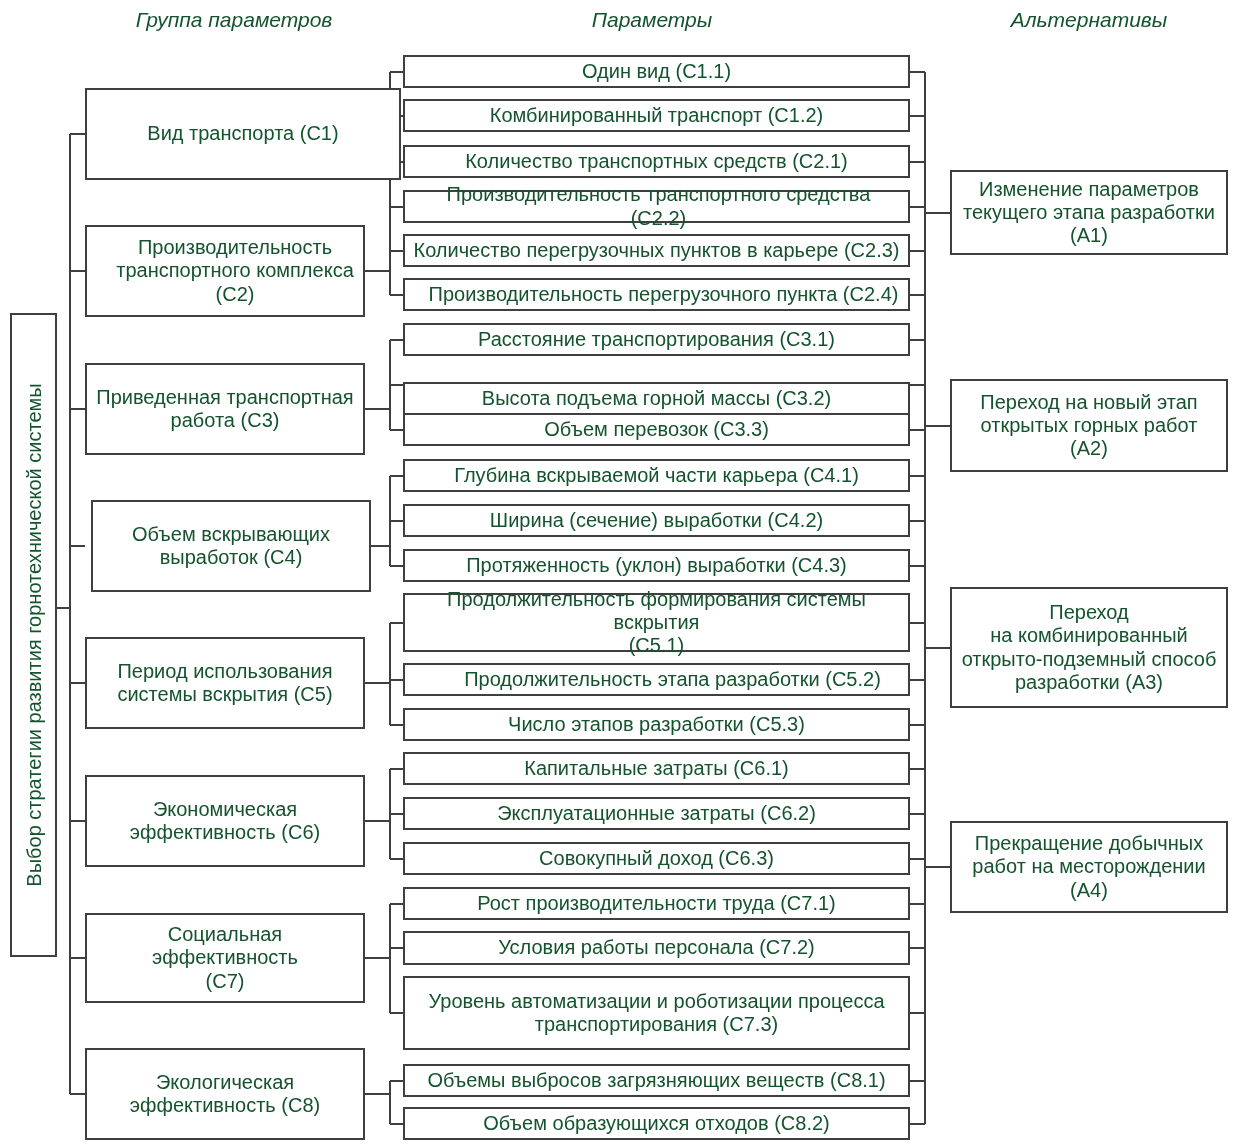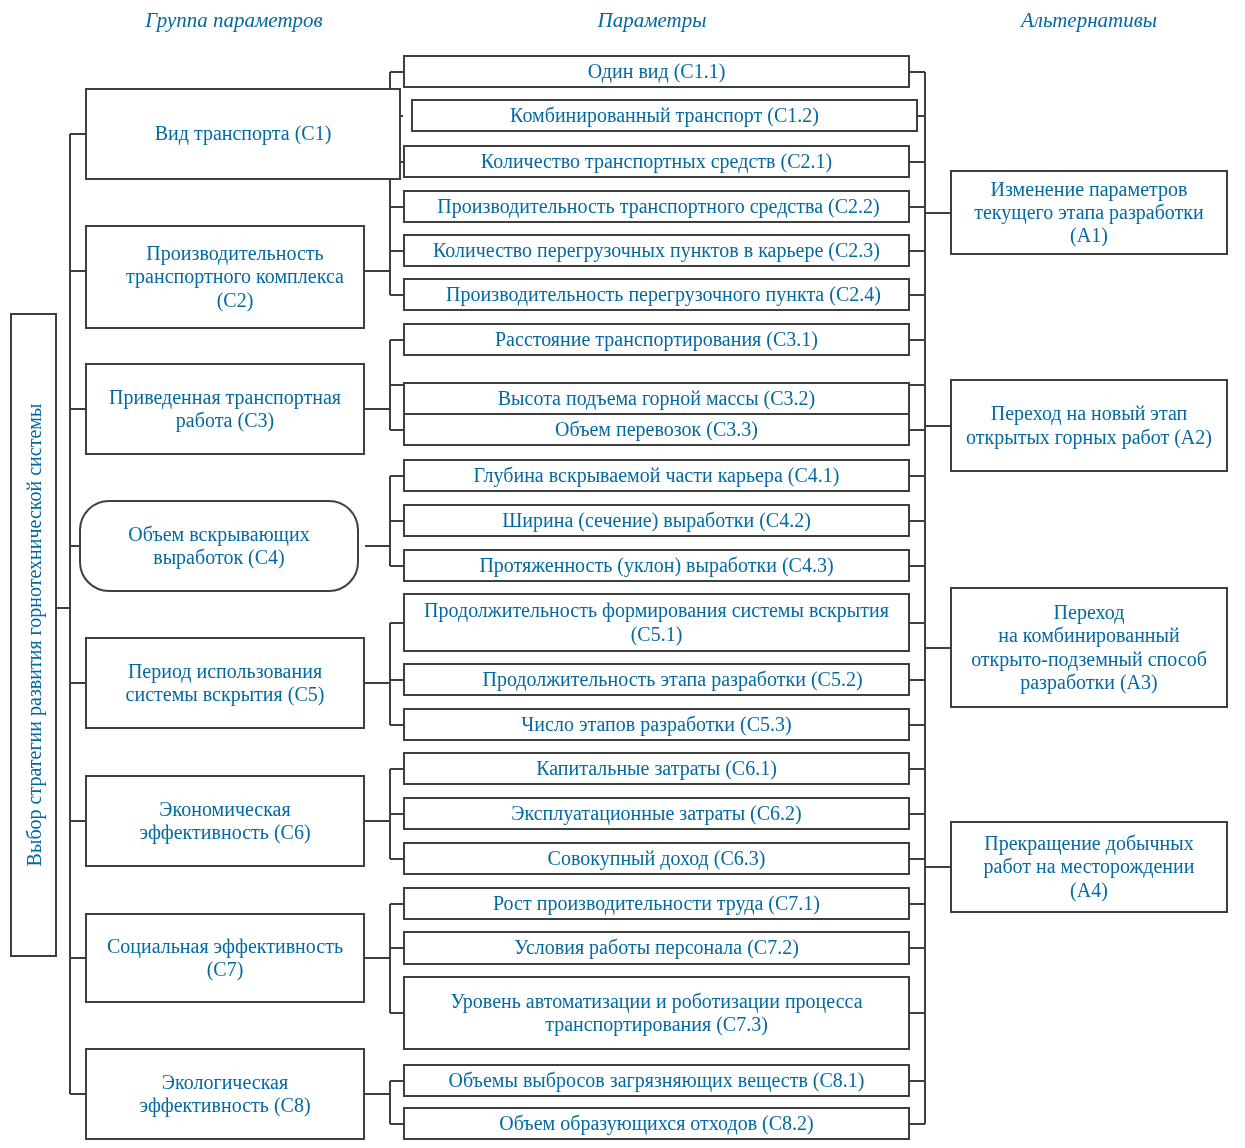--- a/index.html
+++ b/index.html
@@ -1,18 +1,18 @@
 <!DOCTYPE html>
 <html style="--line: #3f3f3f;"><head>
 <meta charset="utf-8">
 <style>
   html,body{margin:0;padding:0;background:#ffffff;}
   .canvas{
     position:relative;width:1245px;height:1148px;background:#fff;overflow:hidden;
-    font-family:Liberation Serif, serif;color:#0369a1;
+    font-family:Liberation Sans, sans-serif;color:#14532d;
   }
   .lines{position:absolute;left:0;top:0;width:1245px;height:1148px;}
   .box{
     position:absolute;box-sizing:border-box;border:2px solid var(--line,#3f3f3f);
     background:#fff;display:flex;align-items:center;justify-content:center;
     text-align:center;white-space:pre-line;font-size:20px;line-height:1.16;
     padding:0 8px;
   }
   .hdr{
     position:absolute;top:8px;transform:translateX(-50%);
@@ -116,34 +116,34 @@
   <div class="hdr" style="left:652px">Параметры</div>
   <div class="hdr" style="left:1089px">Альтернативы</div>
 
   <div class="rot-box">
     <span>Выбор стратегии развития горнотехнической системы</span>
   </div>
 
   <div id="boxes">
       <div class="box" style="left: 85px; top: 88px; width: 316px; height: 92px;">Вид транспорта (С1)</div>
       <div class="box" style="left: 403px; top: 55px; width: 507px; height: 33px;">Один вид (С1.1)</div>
-      <div class="box" style="left: 403px; top: 99px; width: 507px; height: 33px; margin-left: 8px;">Комбинированный транспорт (С1.2)</div>
-      <div class="box" style="left: 85px; top: 225px; width: 280px; height: 104px; padding-left: 28px;">Производительность
+      <div class="box" style="left: 403px; top: 99px; width: 507px; height: 33px;">Комбинированный транспорт (С1.2)</div>
+      <div class="box" style="left: 85px; top: 225px; width: 280px; height: 92px; padding-left: 28px;">Производительность
 транспортного комплекса
 (С2)</div>
       <div class="box" style="left: 403px; top: 145px; width: 507px; height: 33px;">Количество транспортных средств (С2.1)</div>
       <div class="box" style="left: 403px; top: 190px; width: 507px; height: 33px; padding-left: 12px;">Производительность транспортного средства (С2.2)</div>
       <div class="box" style="left: 403px; top: 234px; width: 507px; height: 33px;">Количество перегрузочных пунктов в карьере (С2.3)</div>
       <div class="box" style="left: 403px; top: 278px; width: 507px; height: 33px; padding-left: 22px;">Производительность перегрузочного пункта (С2.4)</div>
       <div class="box" style="left: 85px; top: 363px; width: 280px; height: 92px; text-align: center;">Приведенная транспортная
 работа (С3)</div>
       <div class="box" style="left: 403px; top: 323px; width: 507px; height: 33px;">Расстояние транспортирования (С3.1)</div>
       <div class="box" style="left: 403px; top: 368px; width: 507px; height: 33px; margin-top: 14px;">Высота подъема горной массы (С3.2)</div>
       <div class="box" style="left: 403px; top: 413px; width: 507px; height: 33px;">Объем перевозок (С3.3)</div>
-      <div class="box" style="left: 79px; top: 500px; width: 280px; height: 92px; border-radius: 30px;">Объем вскрывающих
+      <div class="box" style="left: 91px; top: 500px; width: 280px; height: 92px;">Объем вскрывающих
 выработок (С4)</div>
       <div class="box" style="left: 403px; top: 459px; width: 507px; height: 33px;">Глубина вскрываемой части карьера (С4.1)</div>
       <div class="box" style="left: 403px; top: 504px; width: 507px; height: 33px;">Ширина (сечение) выработки (С4.2)</div>
       <div class="box" style="left: 403px; top: 549px; width: 507px; height: 33px;">Протяженность (уклон) выработки (С4.3)</div>
       <div class="box" style="left: 85px; top: 637px; width: 280px; height: 92px;">Период использования
 системы вскрытия (С5)</div>
       <div class="box" style="left: 403px; top: 593px; width: 507px; height: 59px;">Продолжительность формирования системы вскрытия
 (С5.1)</div>
       <div class="box" style="left: 403px; top: 663px; width: 507px; height: 33px; padding-left: 40px;">Продолжительность этапа разработки (С5.2)</div>
       <div class="box" style="left: 403px; top: 708px; width: 507px; height: 33px;">Число этапов разработки (С5.3)</div>

